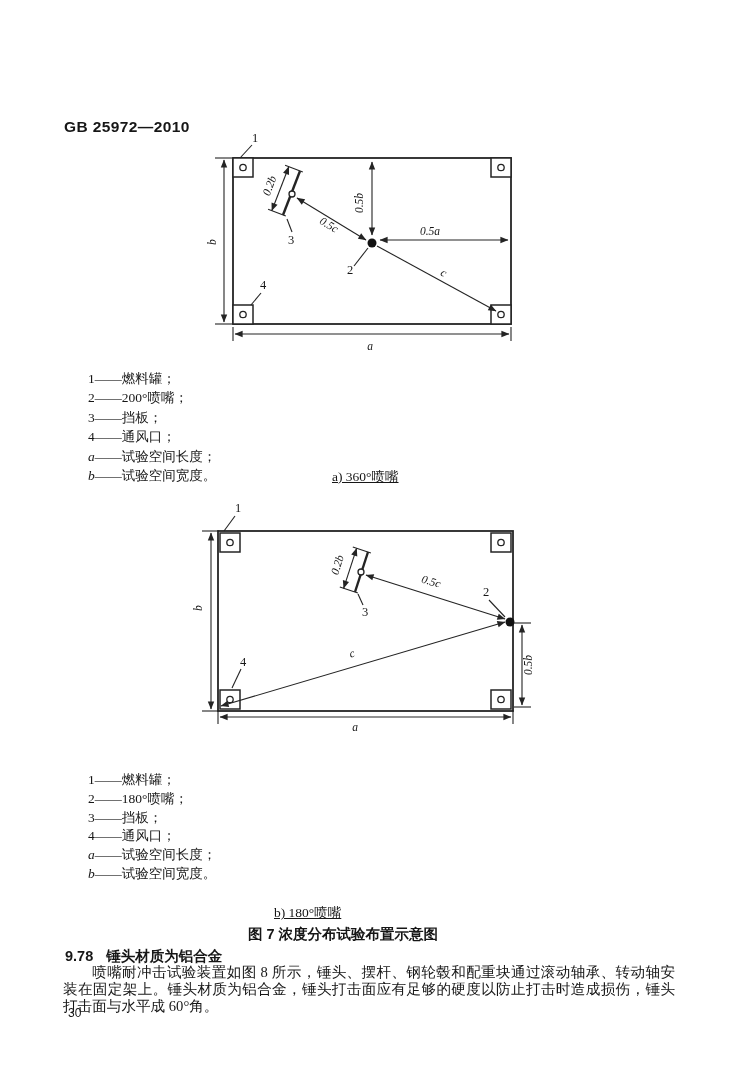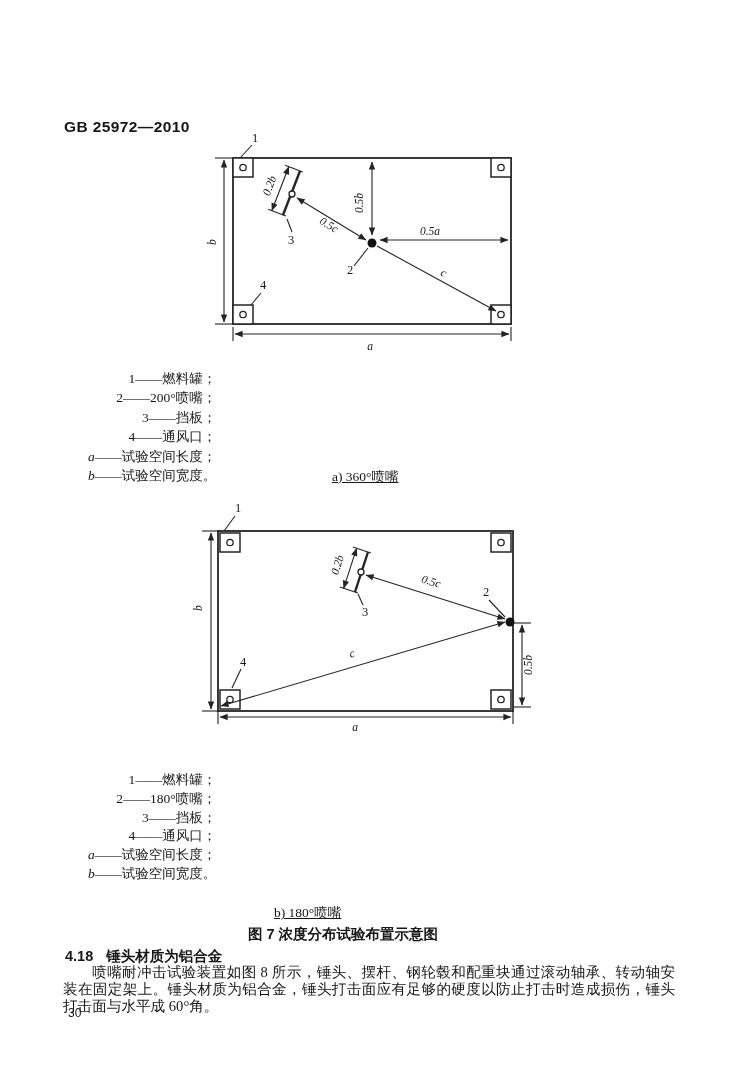--- a/index.html
+++ b/index.html
@@ -11,21 +11,21 @@
   }
   .abs { position:absolute; }
   .doc-header {
     left:64px; top:88px;
     font-family:"Liberation Sans", sans-serif;
     font-weight:bold; font-size:15.5px; letter-spacing:0.4px;margin-top:30px;
   }
   .legend { font-size:13.5px; }
   .legend-a { left:88px; top:369px; line-height:19.4px; }
   .legend-b { left:88px; top:771px; line-height:18.8px; }
-  .legend-row { white-space:nowrap;text-align:right; }
+  .legend-row { white-space:nowrap; }
   .it { font-style:italic; }
   .subcap { font-size:13.5px;text-decoration:underline; }
   .subcap-a { left:332px; top:468px; }
   .subcap-b { left:274px; top:904px; }
   .figcap {
     left:248px; top:925px;
     font-family:"Liberation Sans", sans-serif;
     font-weight:bold; font-size:14.5px;
   }
   .sect {
@@ -225,18 +225,18 @@
   <div class="legend-row"><span>4</span><span>——通风口；</span></div>
   <div class="legend-row"><span class="it">a</span><span>——试验空间长度；</span></div>
   <div class="legend-row"><span class="it">b</span><span>——试验空间宽度。</span></div>
 </div>
 
 <div class="abs subcap subcap-b">b)  180°喷嘴</div>
 
 <div class="abs figcap">图 7  浓度分布试验布置示意图</div>
 
 <div class="abs sect">
-  <span class="sect-num">4.18</span><span>锤头材质为铝合金</span>
+  <span class="sect-num">9.78</span><span>锤头材质为铝合金</span>
 </div>
 
 <div class="abs para">喷嘴耐冲击试验装置如图 8 所示，锤头、摆杆、钢轮毂和配重块通过滚动轴承、转动轴安装在固定架上。锤头材质为铝合金，锤头打击面应有足够的硬度以防止打击时造成损伤，锤头打击面与水平成 60°角。</div>
 
 <div class="abs pagenum">30</div>
 
 </body></html>

